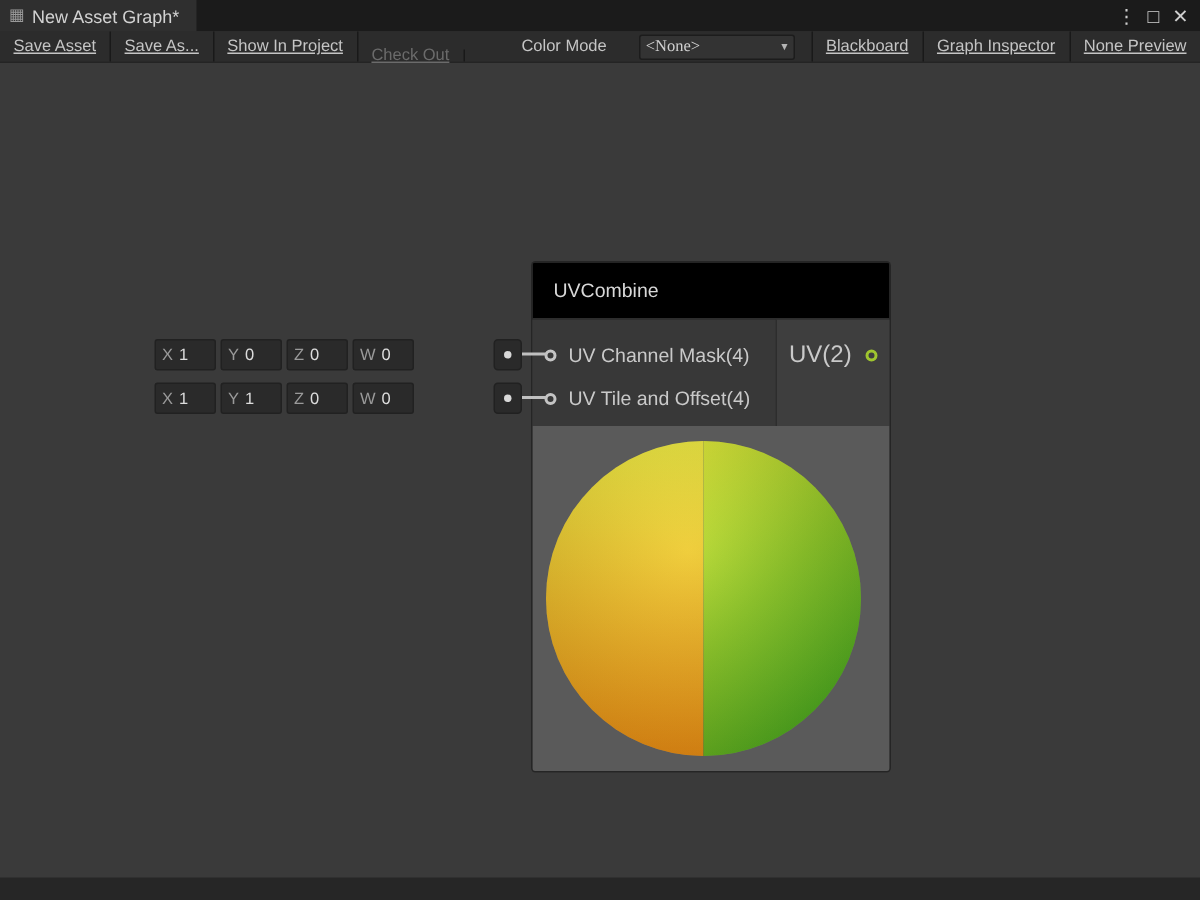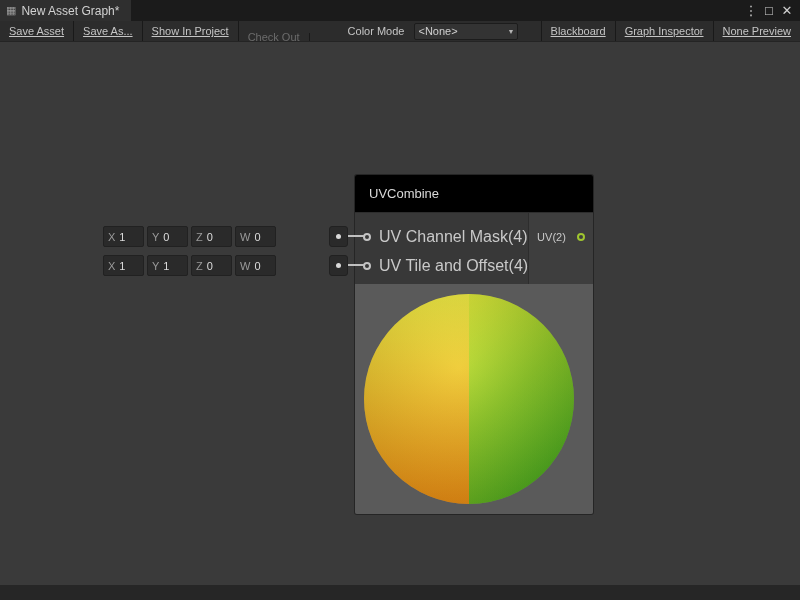--- a/index.html
+++ b/index.html
@@ -37,23 +37,24 @@
     display:flex; align-items:stretch; font-size:11px; color:#c5c5c5;
   }
   .tb-btn {
     display:flex; align-items:center; padding:0 9px;
     border-right:1px solid #191919; white-space:nowrap;text-decoration:underline;
   }
   .tb-btn.disabled { color:#6b6b6b;margin-top:12px; }
   .tb-label { display:flex; align-items:center; padding:0 8px; margin-left:30px; }
   .tb-dropdown {
     align-self:center; display:flex; align-items:center;
-    width:96px; height:15px; margin-left:2px; padding:0 3px;
+    width:96px; height:15px; margin-left:14px; padding:0 3px;
     background:#333333; border:1px solid #1c1c1c; border-radius:2px;
     color:#d0d0d0;
+    font-family:Liberation Serif, serif;
   }
   .dd-arrow { margin-left:auto; font-size:7px; color:#b5b5b5; }
   .tb-right { margin-left:auto; display:flex; align-items:stretch; }
   .tb-right .tb-btn { border-right:none; border-left:1px solid #191919;text-align:center; }
 
   
   .graph {
     position:absolute; top:42px; left:0; right:0; bottom:15px;
     background:#3a3a3a;
   }
@@ -69,25 +70,25 @@
   }
   .node-header {
     height:37px; background:#000000; display:flex; align-items:center;
     padding-left:14px; color:#d8d8d8; font-size:13px;
     border-bottom:1px solid #2d2d2d;
   }
   .node-ports { display:flex; }
   .node-inputs { flex:1; background:#383838; padding:9px 0 4px 0; }
   .input-row {
     height:29px; display:flex; align-items:center; gap:8px;
-    padding-left:8px; color:#c9c9c9; font-size:16px; white-space:nowrap;
+    padding-left:8px; color:#c9c9c9; font-size:13px; white-space:nowrap;
   }
   .node-output {
     width:75px; background:#3e3e3e; border-left:1px solid #2d2d2d;
-    padding-top:9px; color:#c9c9c9; font-size:11px;
+    padding-top:9px; color:#c9c9c9; font-size:16px;
   }
   .output-row {
     height:29px; display:flex; align-items:center;
     justify-content:space-between; padding:0 8px;
   }
   .port {
     width:8px; height:8px; border-radius:50%;
     border:2px solid #c4c4c4; box-sizing:border-box; flex:0 0 auto;
     background:transparent;
   }

